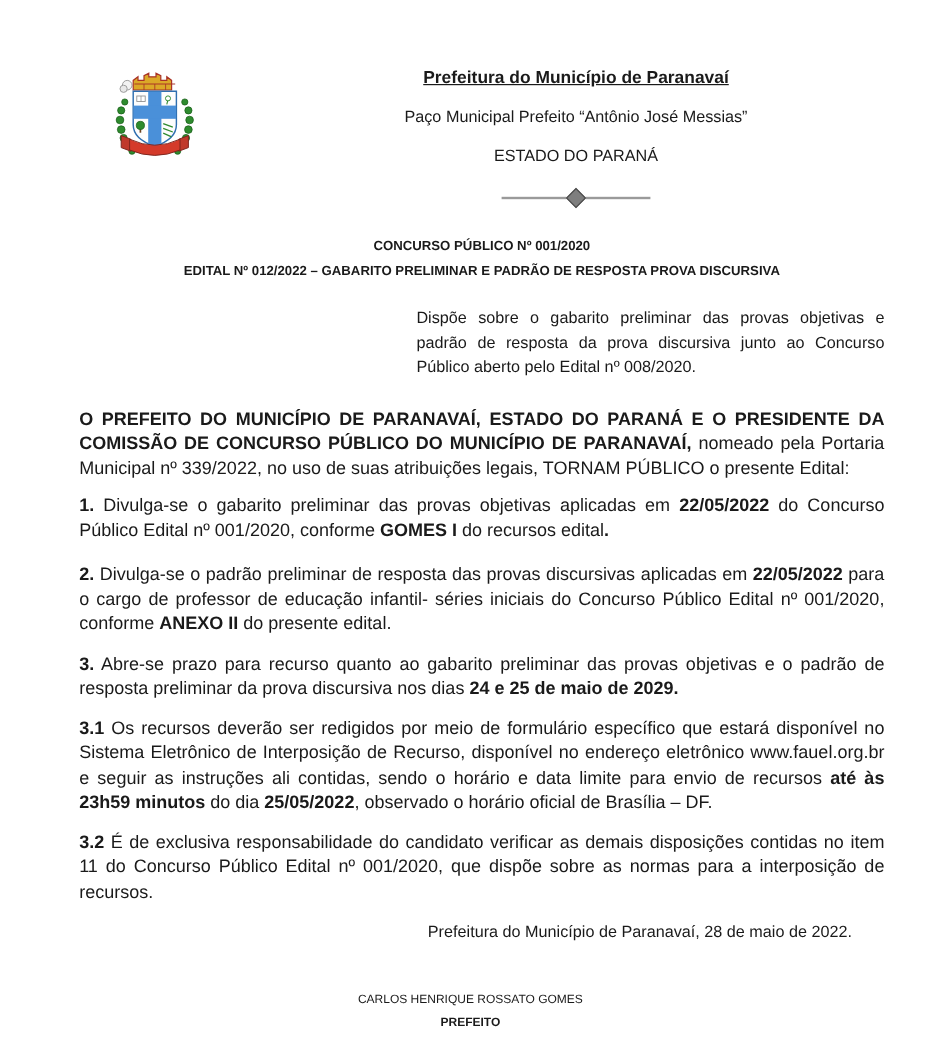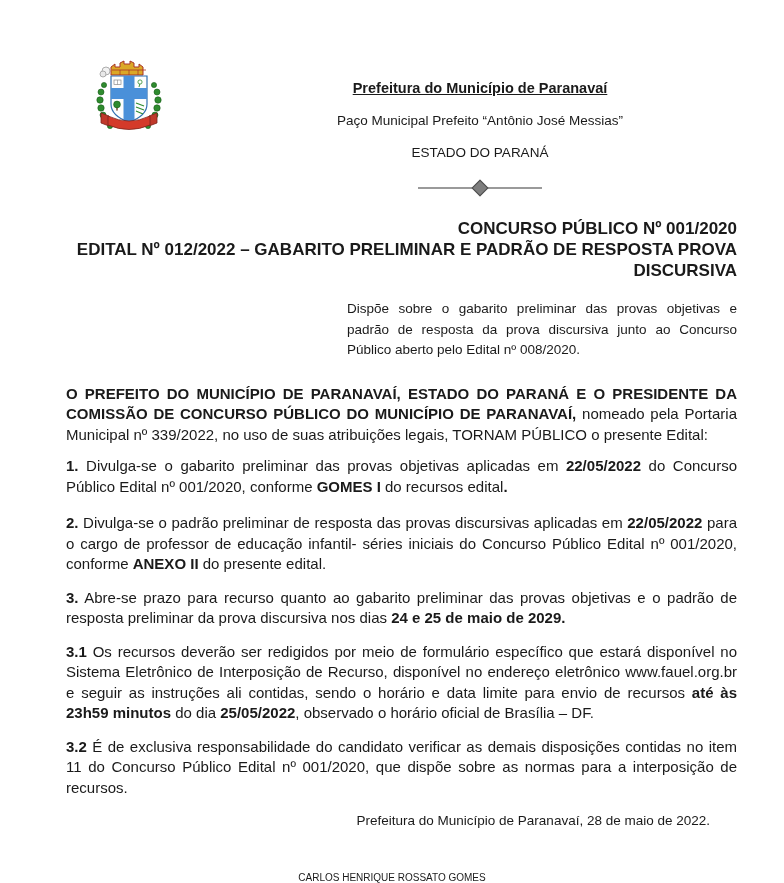--- a/index.html
+++ b/index.html
@@ -4,33 +4,33 @@
 <style>
   html,body{margin:0;padding:0;background:#ffffff;}
   .page{
     position:relative;
     width:784px;height:883px;
     background:#ffffff;
     color:#1a1a1a;
     font-family:"Liberation Sans","DejaVu Sans",sans-serif;
     overflow:hidden;
     box-sizing:border-box;
-    padding-top:80px;
+    padding-top:57px;
   }
   
   .coat{position:absolute;left:95px;top:57px;width:68px;height:86px;}
   .header-text{margin-left:223px;margin-right:47px;text-align:center;}
   .org-name{font-size:14.5px;font-weight:700;text-decoration:underline;line-height:16px;}
   .hall-line{margin-top:17px;font-size:13.5px;line-height:16px;}
   .state-line{margin-top:16px;font-size:13.5px;line-height:16px;}
   .divider{margin-top:20px;display:flex;align-items:center;justify-content:center;height:13px;}
   .rule-line{width:54px;height:2px;background:#9a9a9a;}
   .rule-diamond{width:10px;height:10px;background:#7e7e7e;border:1px solid #4d4d4d;transform:rotate(45deg);margin:0 2px;}
   
-  .doc-title{margin:24px 47px 0 66px;text-align:right;font-weight:700;font-size:17px;line-height:21px;}
+  .doc-title{margin:24px 47px 0 66px;text-align:center;font-weight:700;font-size:11px;line-height:21px;}
   
   .ementa{margin:18px 47px 0 347px;text-align:justify;font-size:13.5px;line-height:20.5px;}
   
   .para{margin:13px 47px 0 66px;text-align:justify;font-size:15px;line-height:20.5px;}
   .para.opening{margin-top:23px;}
   .para.item1{margin-top:11px;}
   .para.item2{margin-top:16px;}
   .b{font-weight:700;}
   
   .date-line{margin:15px 47px 0 66px;text-align:right;padding-right:27px;font-size:13.5px;line-height:16px;}
@@ -146,15 +146,16 @@
   <p class="para"><span class="b">3.</span><span> Abre-se prazo para recurso quanto ao gabarito preliminar das provas objetivas e o padrão de resposta preliminar da prova discursiva nos dias </span><span class="b">24 e 25 de maio de 2029.</span></p>
 
   <p class="para"><span class="b">3.1</span><span> Os recursos deverão ser redigidos por meio de formulário específico que estará disponível no Sistema Eletrônico de Interposição de Recurso, disponível no endereço eletrônico www.fauel.org.br e seguir as instruções ali contidas, sendo o horário e data limite para envio de recursos </span><span class="b">até às 23h59 minutos</span><span> do dia </span><span class="b">25/05/2022</span><span>, observado o horário oficial de Brasília – DF.</span></p>
 
   <p class="para"><span class="b">3.2</span><span> É de exclusiva responsabilidade do candidato verificar as demais disposições contidas no item 11 do Concurso Público Edital nº 001/2020, que dispõe sobre as normas para a interposição de recursos.</span></p>
 
   <div class="date-line">Prefeitura do Município de Paranavaí, 28 de maio de 2022.</div>
 
   <div class="signature">
     <div class="name">CARLOS HENRIQUE ROSSATO GOMES</div>
+    <div class="role">PREFEITO</div>
   </div>
 
 </div>
 
 </body></html>

